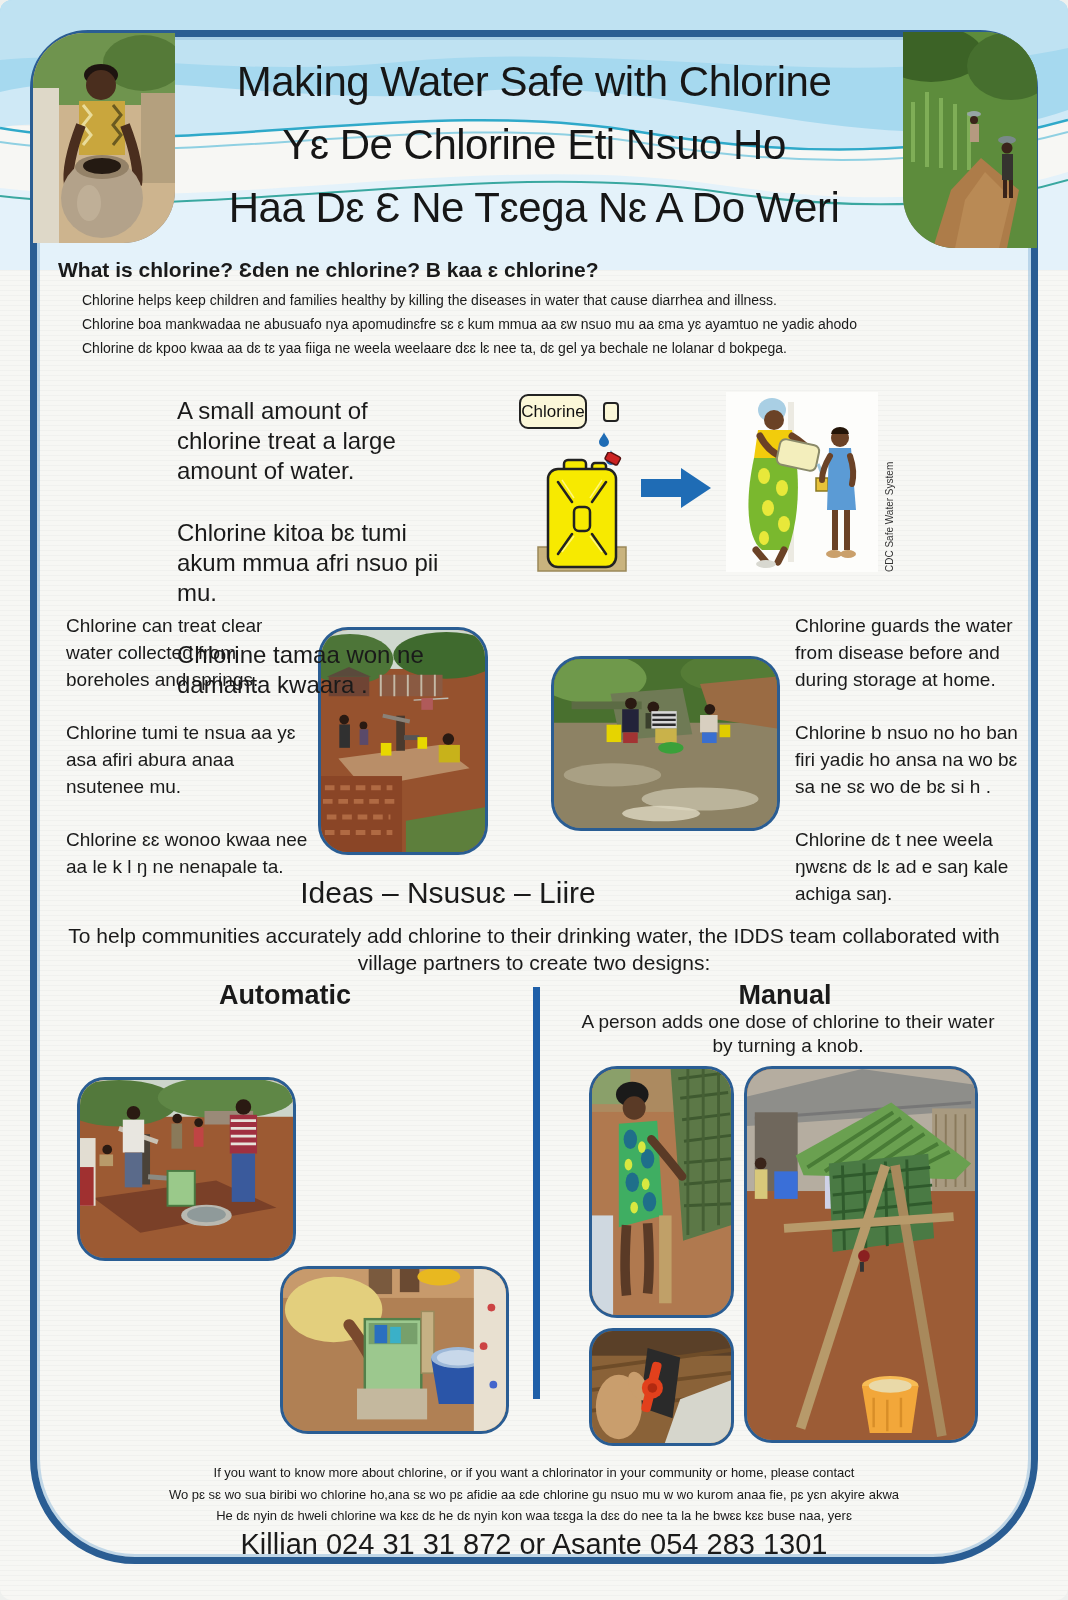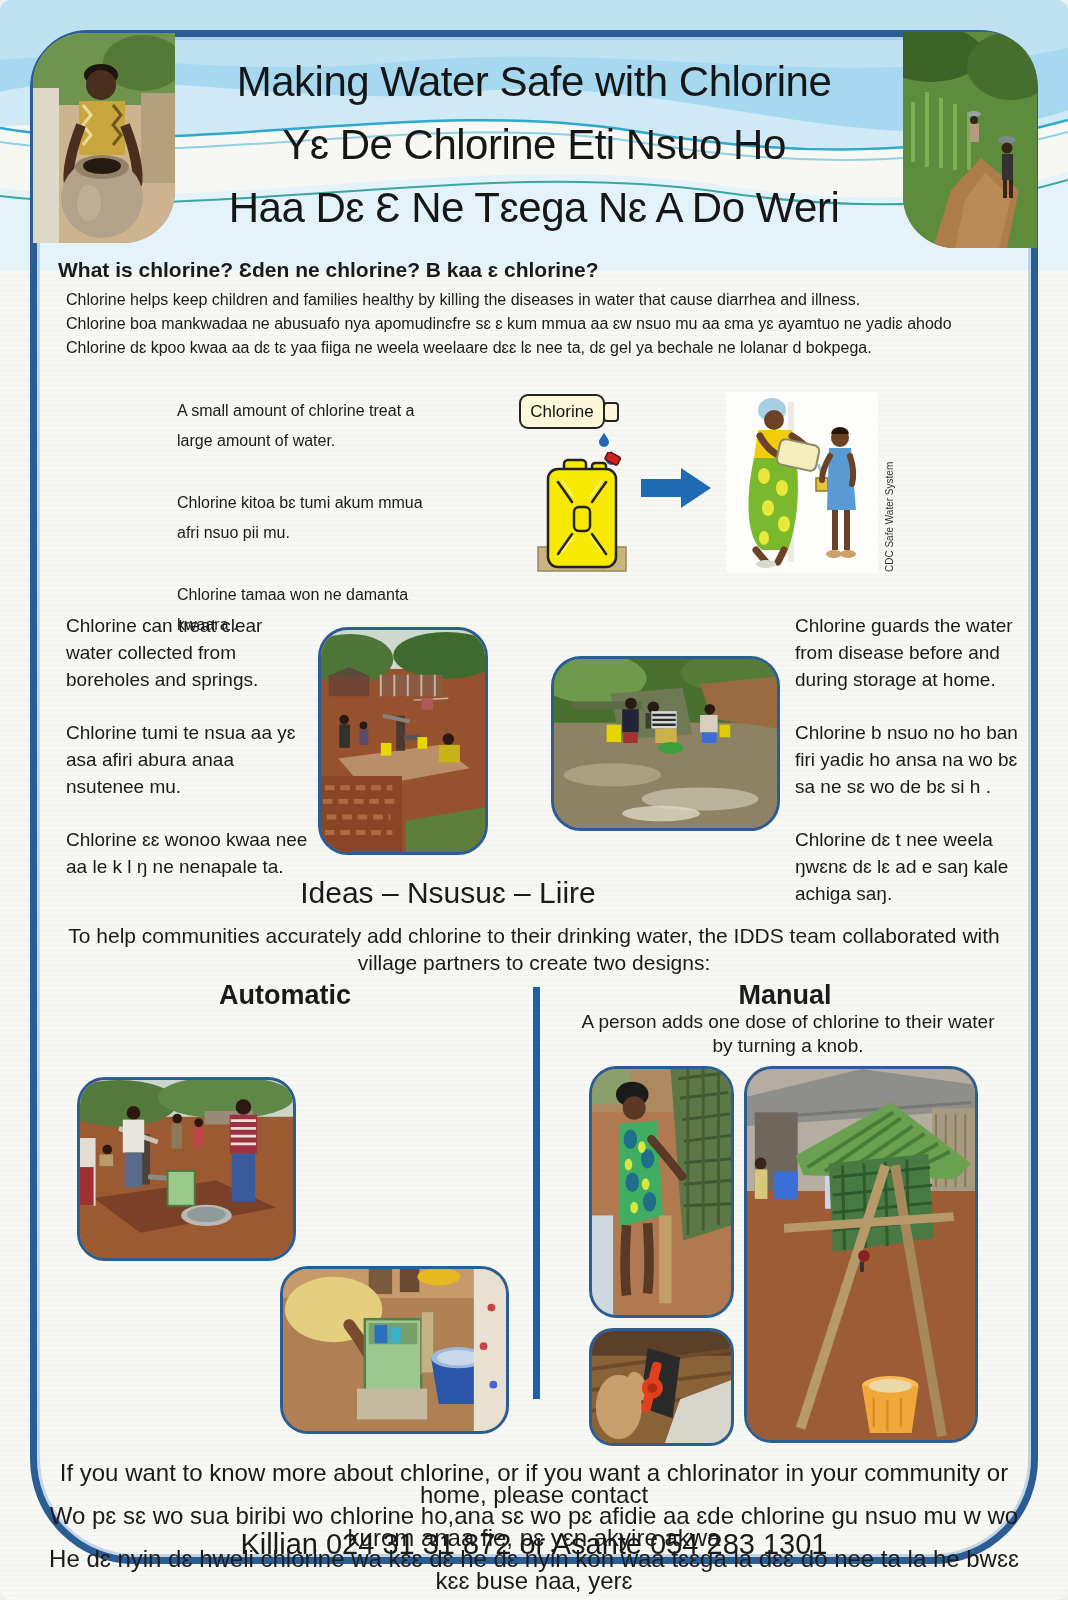--- a/index.html
+++ b/index.html
@@ -22,35 +22,35 @@
     pointer-events:none;
   }
   
   .photo { overflow:hidden; border:3px solid #2a5d93; background:#888; z-index:2; }
   .photo svg { display:block; width:100%; height:100%; }
   .corner-photo { border:none; z-index:2; }
   
   .title-block { left:150px; top:50px; width:768px; text-align:center; z-index:3; }
   .title-line { font-size:42px; line-height:63px; font-weight:400; letter-spacing:-0.5px; color:#161616; white-space:nowrap; }
   .h-whatis { left:58px; top:258px; width:950px; font-size:21px; font-weight:700; z-index:3; }
-  .whatis-body { left:66px; top:288px; width:960px; font-size:16px; line-height:24px; z-index:3; }
-  .mid-text { left:177px; top:396px; width:270px; font-size:16px; line-height:30px; z-index:3; }
+  .whatis-body { left:82px; top:288px; width:960px; font-size:14px; line-height:24px; z-index:3; }
+  .mid-text { left:177px; top:396px; width:270px; font-size:24px; line-height:30px; z-index:3; }
   .mid-text p { margin-bottom:32px; }
   .col-text { top:612px; width:248px; font-size:19px; line-height:27px; z-index:3; }
   .col-text p { margin-bottom:26px; }
   .ideas-h { left:0; top:876px; width:896px; text-align:center; font-size:30px; font-weight:400; z-index:3; }
   .ideas-intro { left:54px; top:922px; width:960px; text-align:center; font-size:21px; line-height:27px; z-index:3; }
   .design-h { top:980px; text-align:center; font-size:27px; font-weight:700; z-index:3; }
   .design-cap { top:1010px; text-align:center; font-size:19px; line-height:24px; z-index:3; }
   .divider { left:533px; top:987px; width:7px; height:412px; background:#1f5fa8; z-index:3; }
-  .footer-lines { left:40px; top:1462px; width:988px; text-align:center; font-size:24px; line-height:21.5px; z-index:3; }
+  .footer-lines { left:40px; top:1462px; width:988px; text-align:center; font-size:13px; line-height:21.5px; z-index:3; }
   .contact { left:40px; top:1528px; width:988px; text-align:center; font-size:29px; font-weight:400; z-index:3; }
   
   .bottle {
-    left:519px; top:394px; width:86px; height:35px; z-index:3;
+    left:519px; top:394px; width:68px; height:35px; z-index:3;
     background:#fbf7d8; border:2.5px solid #222; border-radius:9px;
     display:flex; align-items:center; justify-content:center;
     font-size:17px; color:#111;
   }
   .bottle-cap {
     left:603px; top:402px; width:16px; height:20px; z-index:3;
     background:#fbf7d8; border:2.5px solid #222; border-radius:4px;
   }
   .credit {
     left:884px; top:452px; width:16px; height:120px; z-index:3;

